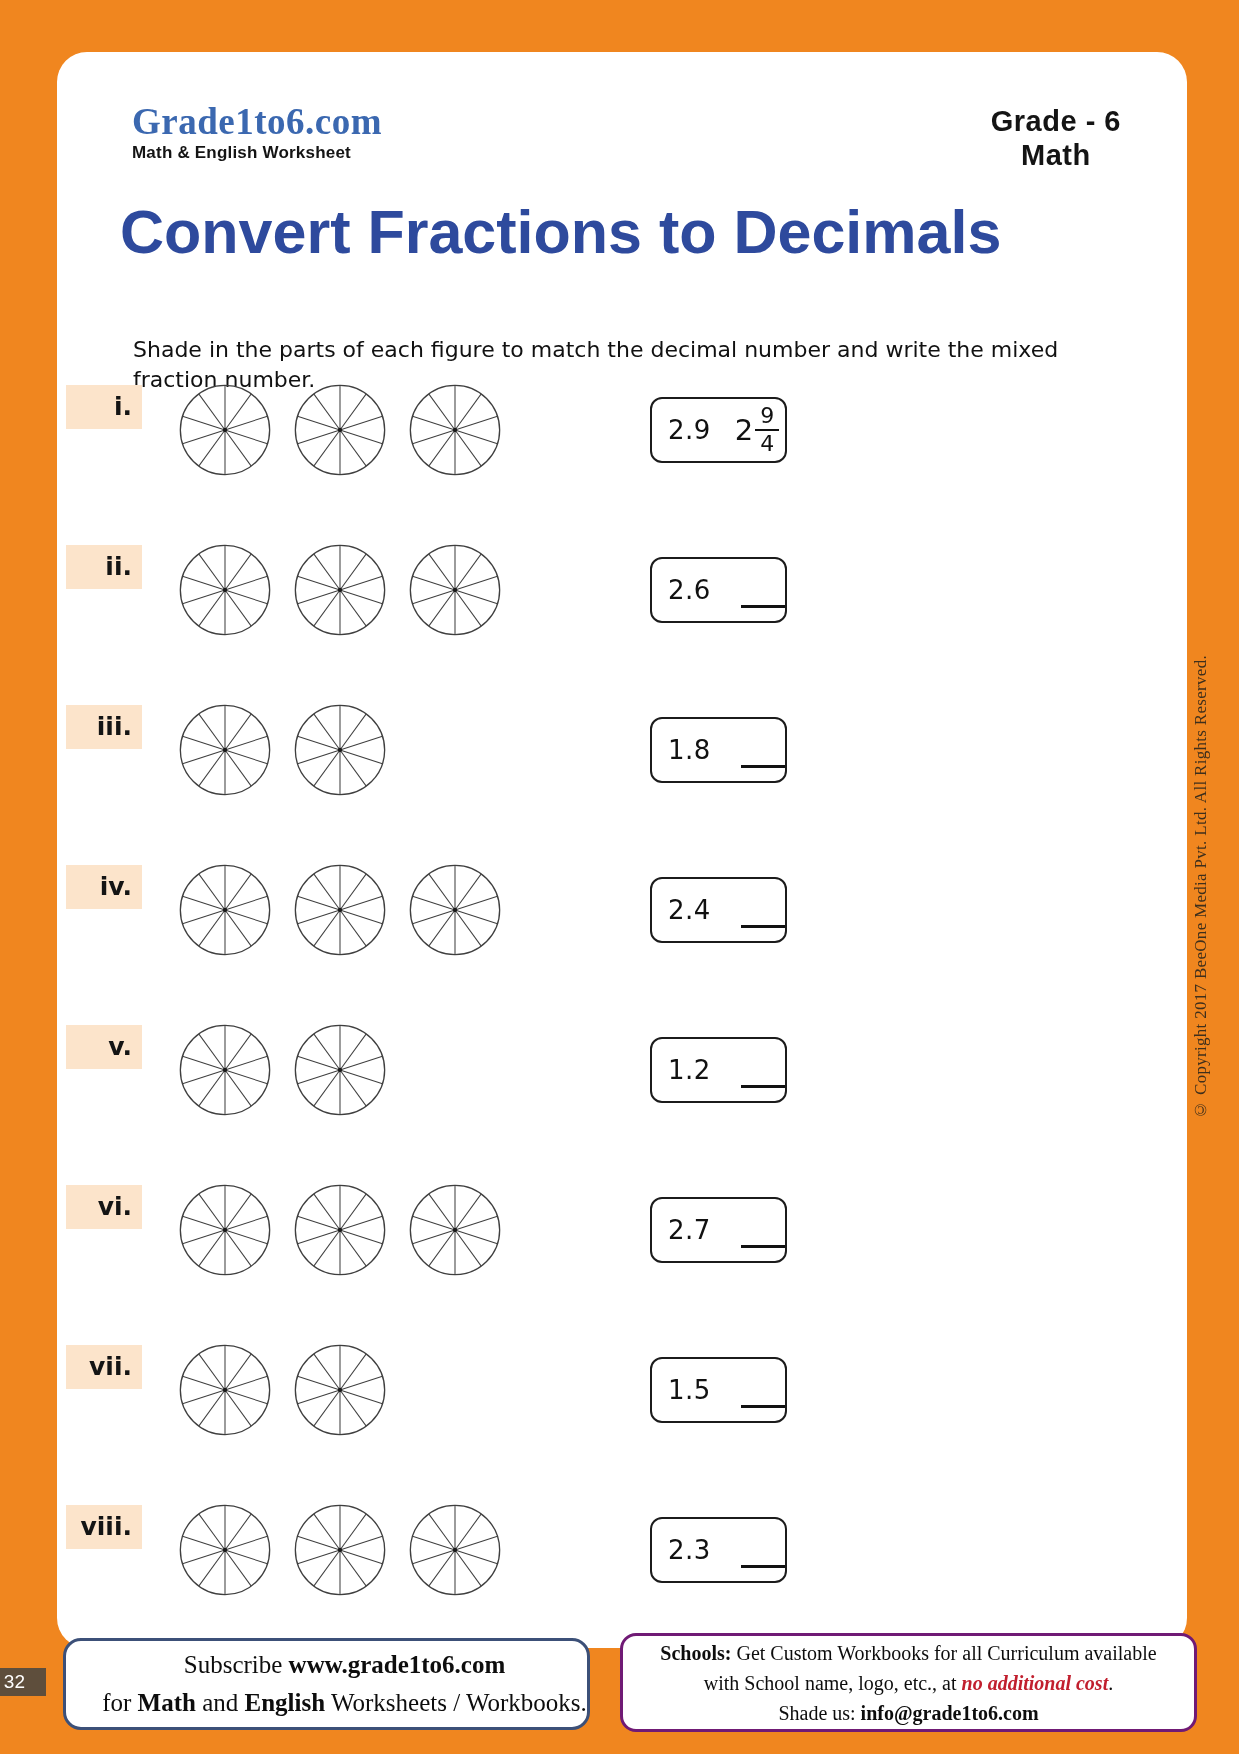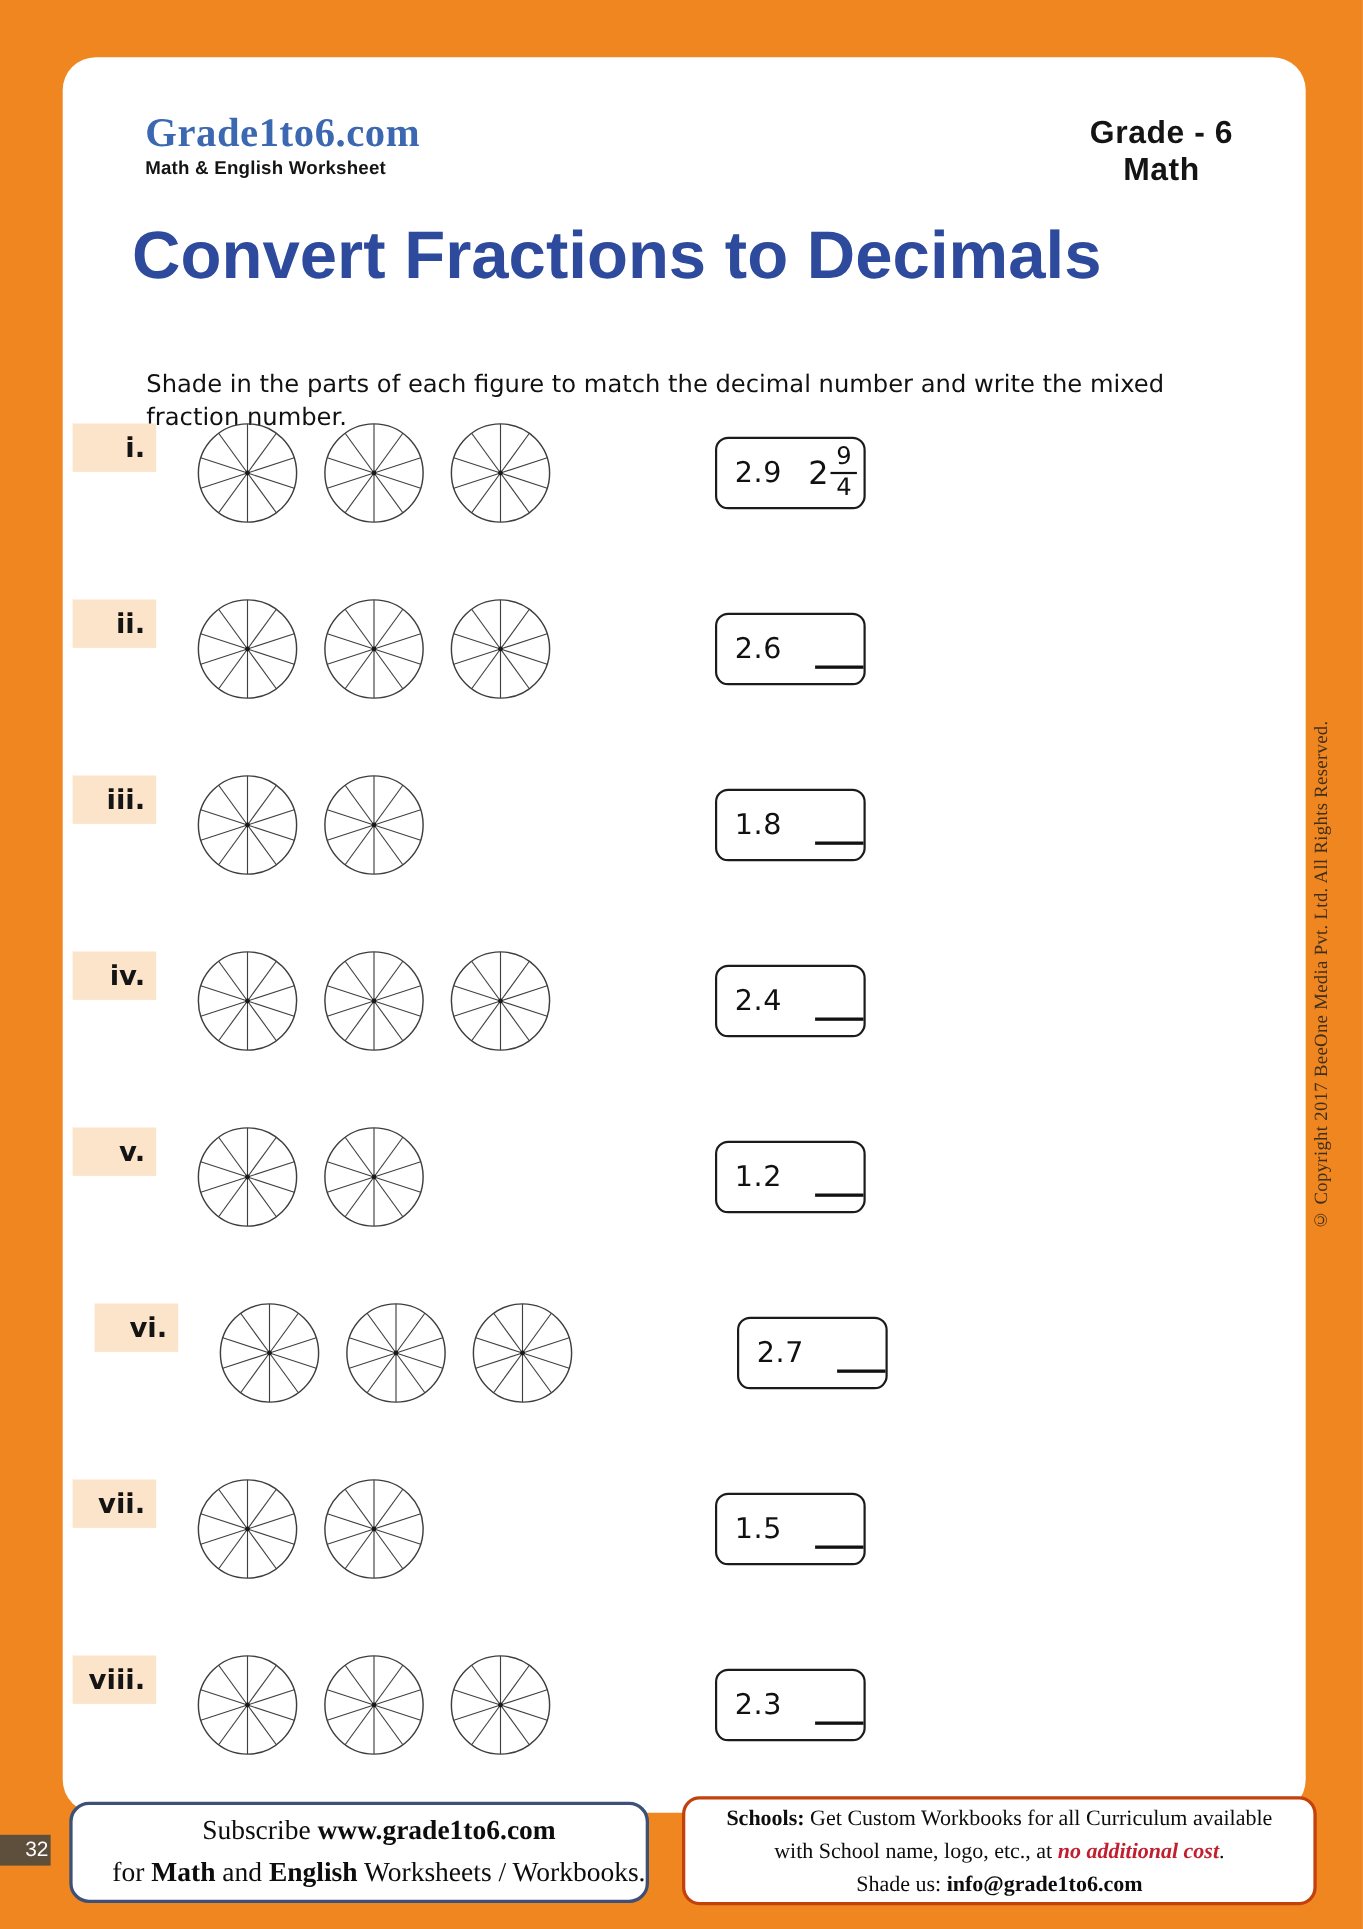--- a/index.html
+++ b/index.html
@@ -71,31 +71,31 @@
     position:absolute;left:1191px;top:655px;
     writing-mode:vertical-rl;transform:rotate(180deg);
     font-family:"Liberation Serif",serif;font-size:17px;color:#3E2F1C;
     letter-spacing:0.3px;white-space:nowrap;
   }
   
   .badge32{
     position:absolute;left:0;top:1668px;width:46px;height:28px;
     background:#5E4E3C;color:#fff;font-size:19px;
     display:flex;align-items:center;justify-content:flex-end;
-    padding-right:2px;box-sizing:border-box;
+    padding-right:21px;box-sizing:border-box;
   }
   .subscribe-box{
     position:absolute;left:63px;top:1638px;width:527px;height:92px;
     background:#fff;border:3px solid #3C5078;border-radius:18px;box-sizing:border-box;
     display:flex;flex-direction:column;justify-content:center;text-align:center;
     font-family:"Liberation Serif",serif;font-size:25px;line-height:38px;color:#0d0d0d;padding-left:36px;
   }
   .schools-box{
     position:absolute;left:620px;top:1633px;width:577px;height:99px;
-    background:#fff;border:3px solid #c2410c;border-radius:16px;box-sizing:border-box;
+    background:#fff;border:3px solid #701a75;border-radius:16px;box-sizing:border-box;
     display:flex;flex-direction:column;justify-content:center;text-align:center;
     font-family:"Liberation Serif",serif;font-size:20px;line-height:30px;color:#0d0d0d;
   }
   .b{font-weight:bold;}
   .red-italic{color:#C11F2E;font-weight:bold;font-style:italic;}
 </style>
 </head>
 <body>
 
 <div class="card">
@@ -336,21 +336,21 @@
             <line x1="50" y1="50" x2="4.82" y2="35.32" stroke="#3f3f3f" stroke-width="1.1"></line>
             <line x1="50" y1="50" x2="22.08" y2="11.57" stroke="#3f3f3f" stroke-width="1.1"></line>
             <circle cx="50" cy="50" r="2.3" fill="#1a1a1a"></circle>
           </svg>
         </div>
         <div class="answer-box">
           <span class="decimal">1.2</span>
           <span class="answer-blank"></span>
         </div>
       </div>
-      <div class="wrow" style="top: 1131px; margin-left: 20px;">
+      <div class="wrow" style="top: 1131px;">
         <div class="row-label">vi.</div>
         <div class="circles">
           <svg width="94" height="94" viewBox="0 0 100 100">
             <circle cx="50" cy="50" r="47.5" fill="none" stroke="#3f3f3f" stroke-width="1.4"></circle>
             <line x1="50" y1="50" x2="50.00" y2="2.50" stroke="#3f3f3f" stroke-width="1.1"></line>
             <line x1="50" y1="50" x2="77.92" y2="11.57" stroke="#3f3f3f" stroke-width="1.1"></line>
             <line x1="50" y1="50" x2="95.18" y2="35.32" stroke="#3f3f3f" stroke-width="1.1"></line>
             <line x1="50" y1="50" x2="95.18" y2="64.68" stroke="#3f3f3f" stroke-width="1.1"></line>
             <line x1="50" y1="50" x2="77.92" y2="88.43" stroke="#3f3f3f" stroke-width="1.1"></line>
             <line x1="50" y1="50" x2="50.00" y2="97.50" stroke="#3f3f3f" stroke-width="1.1"></line>

